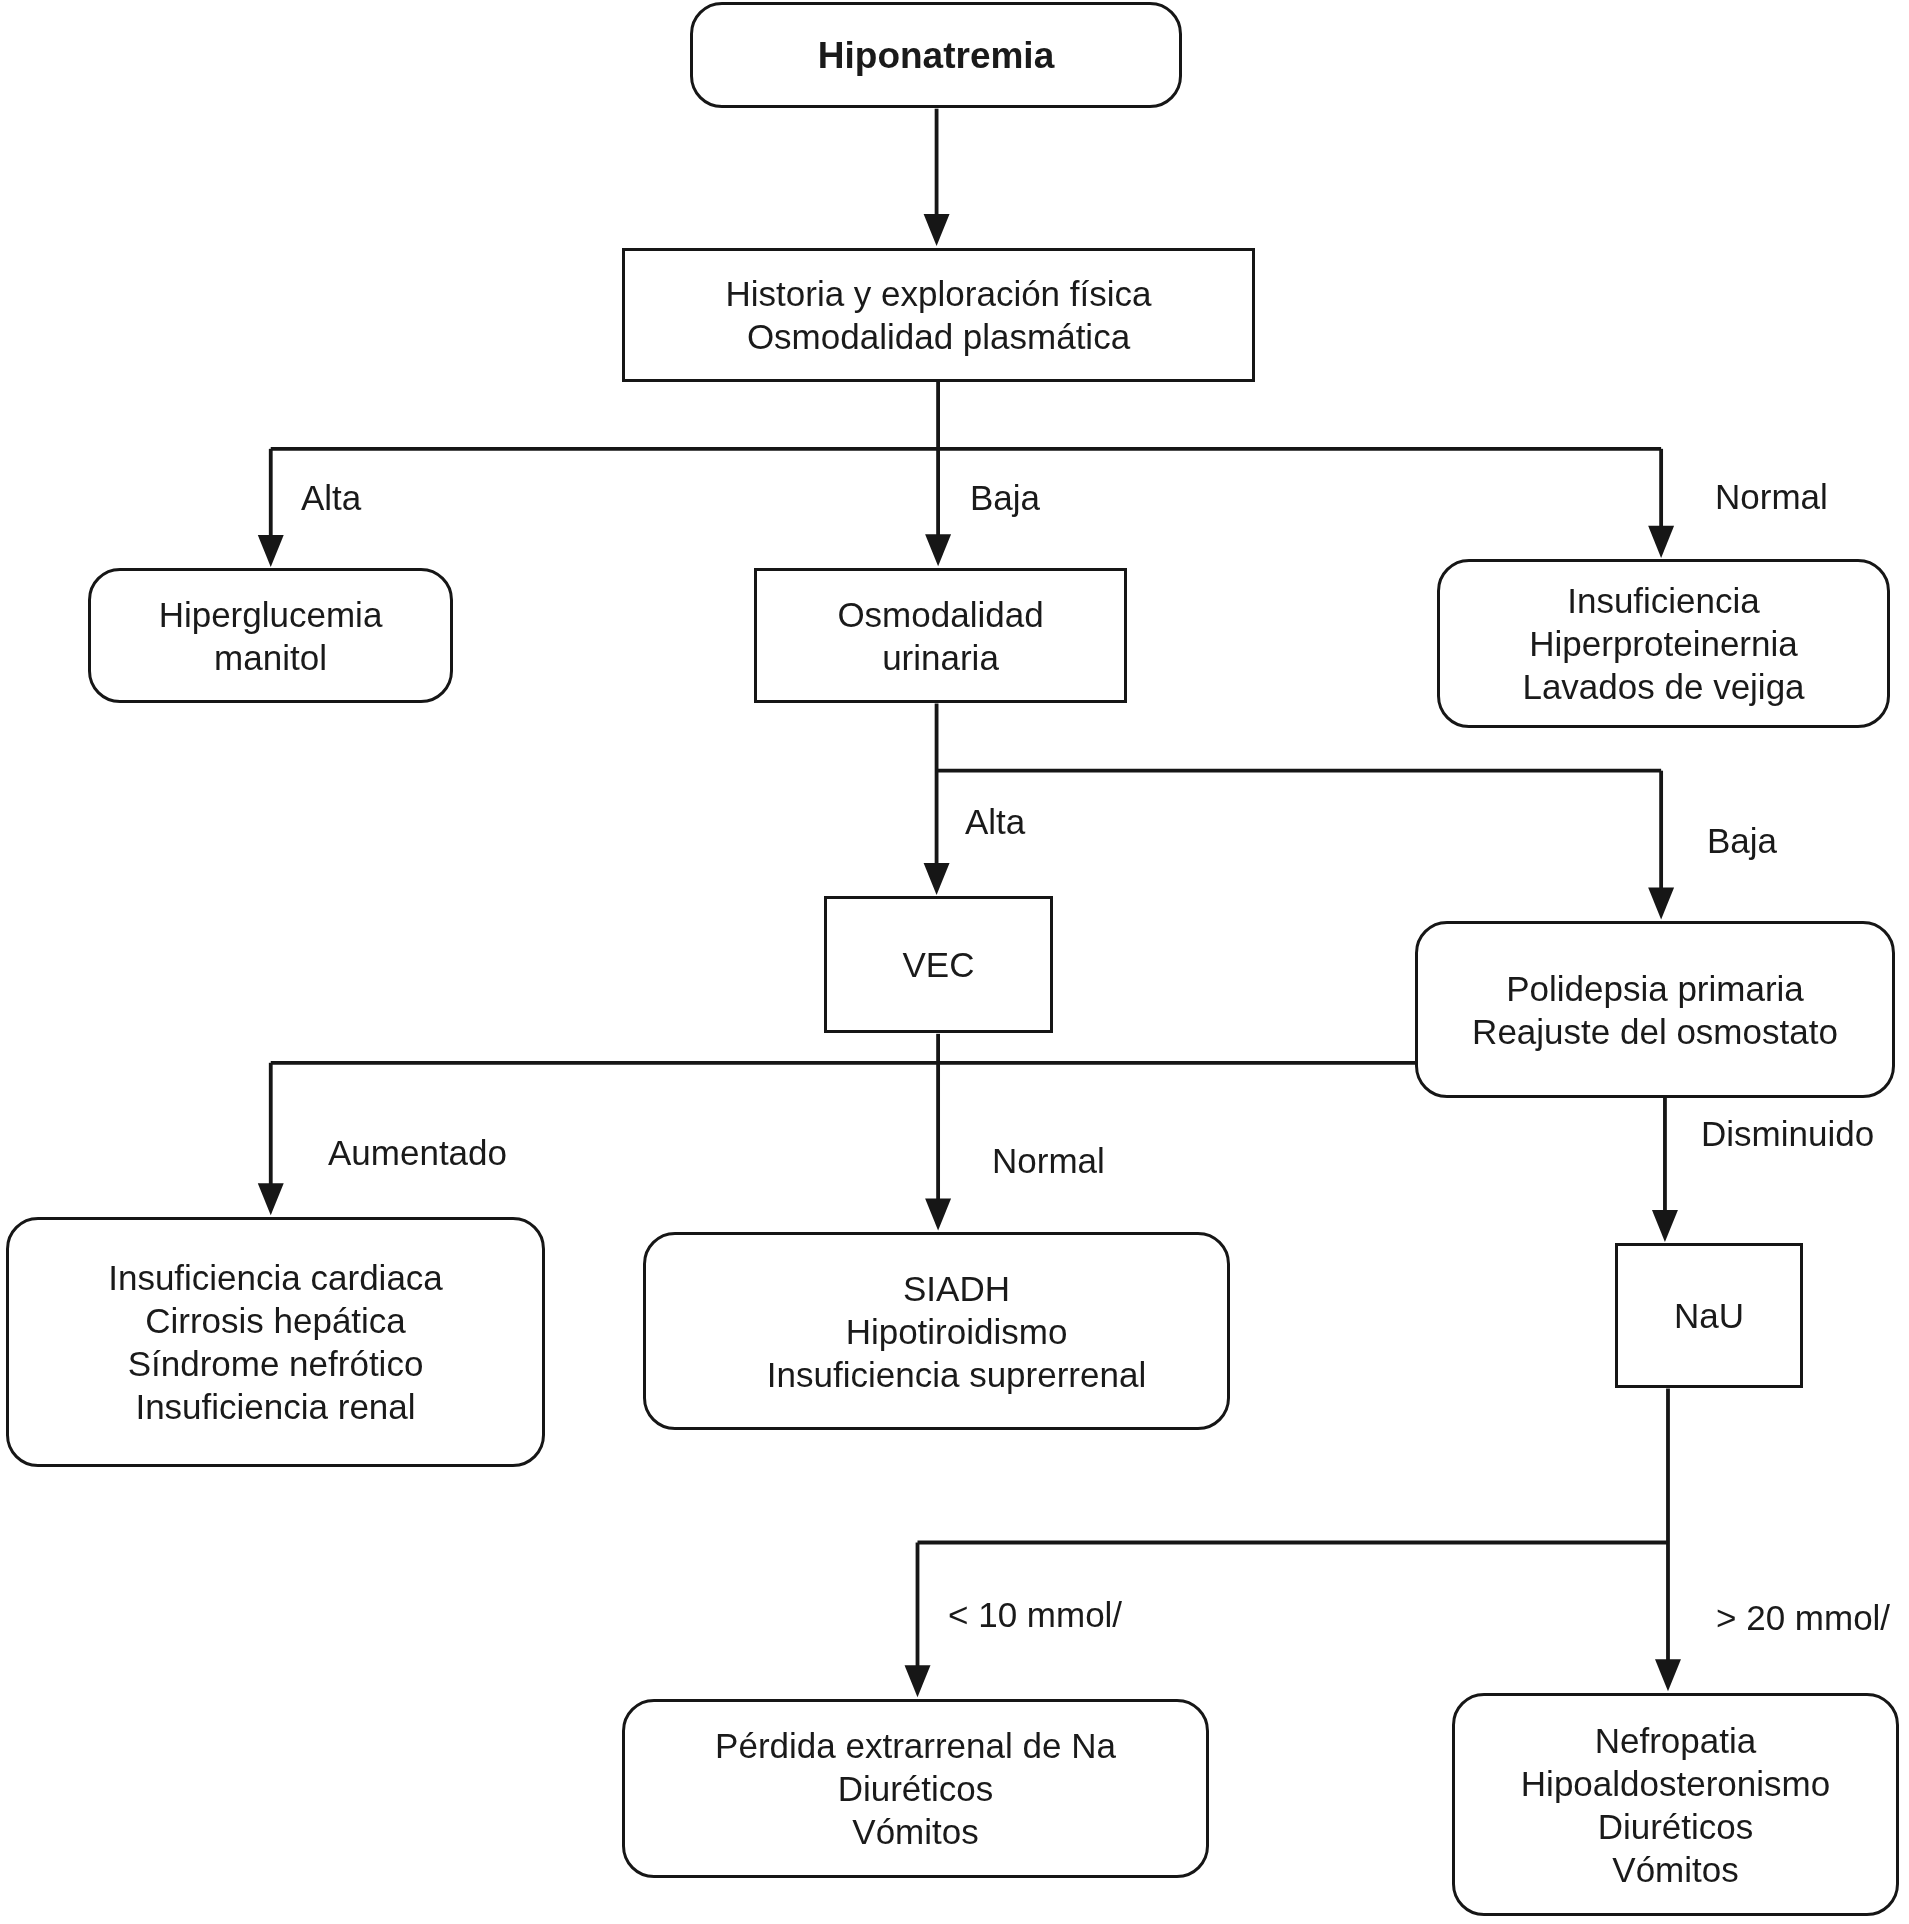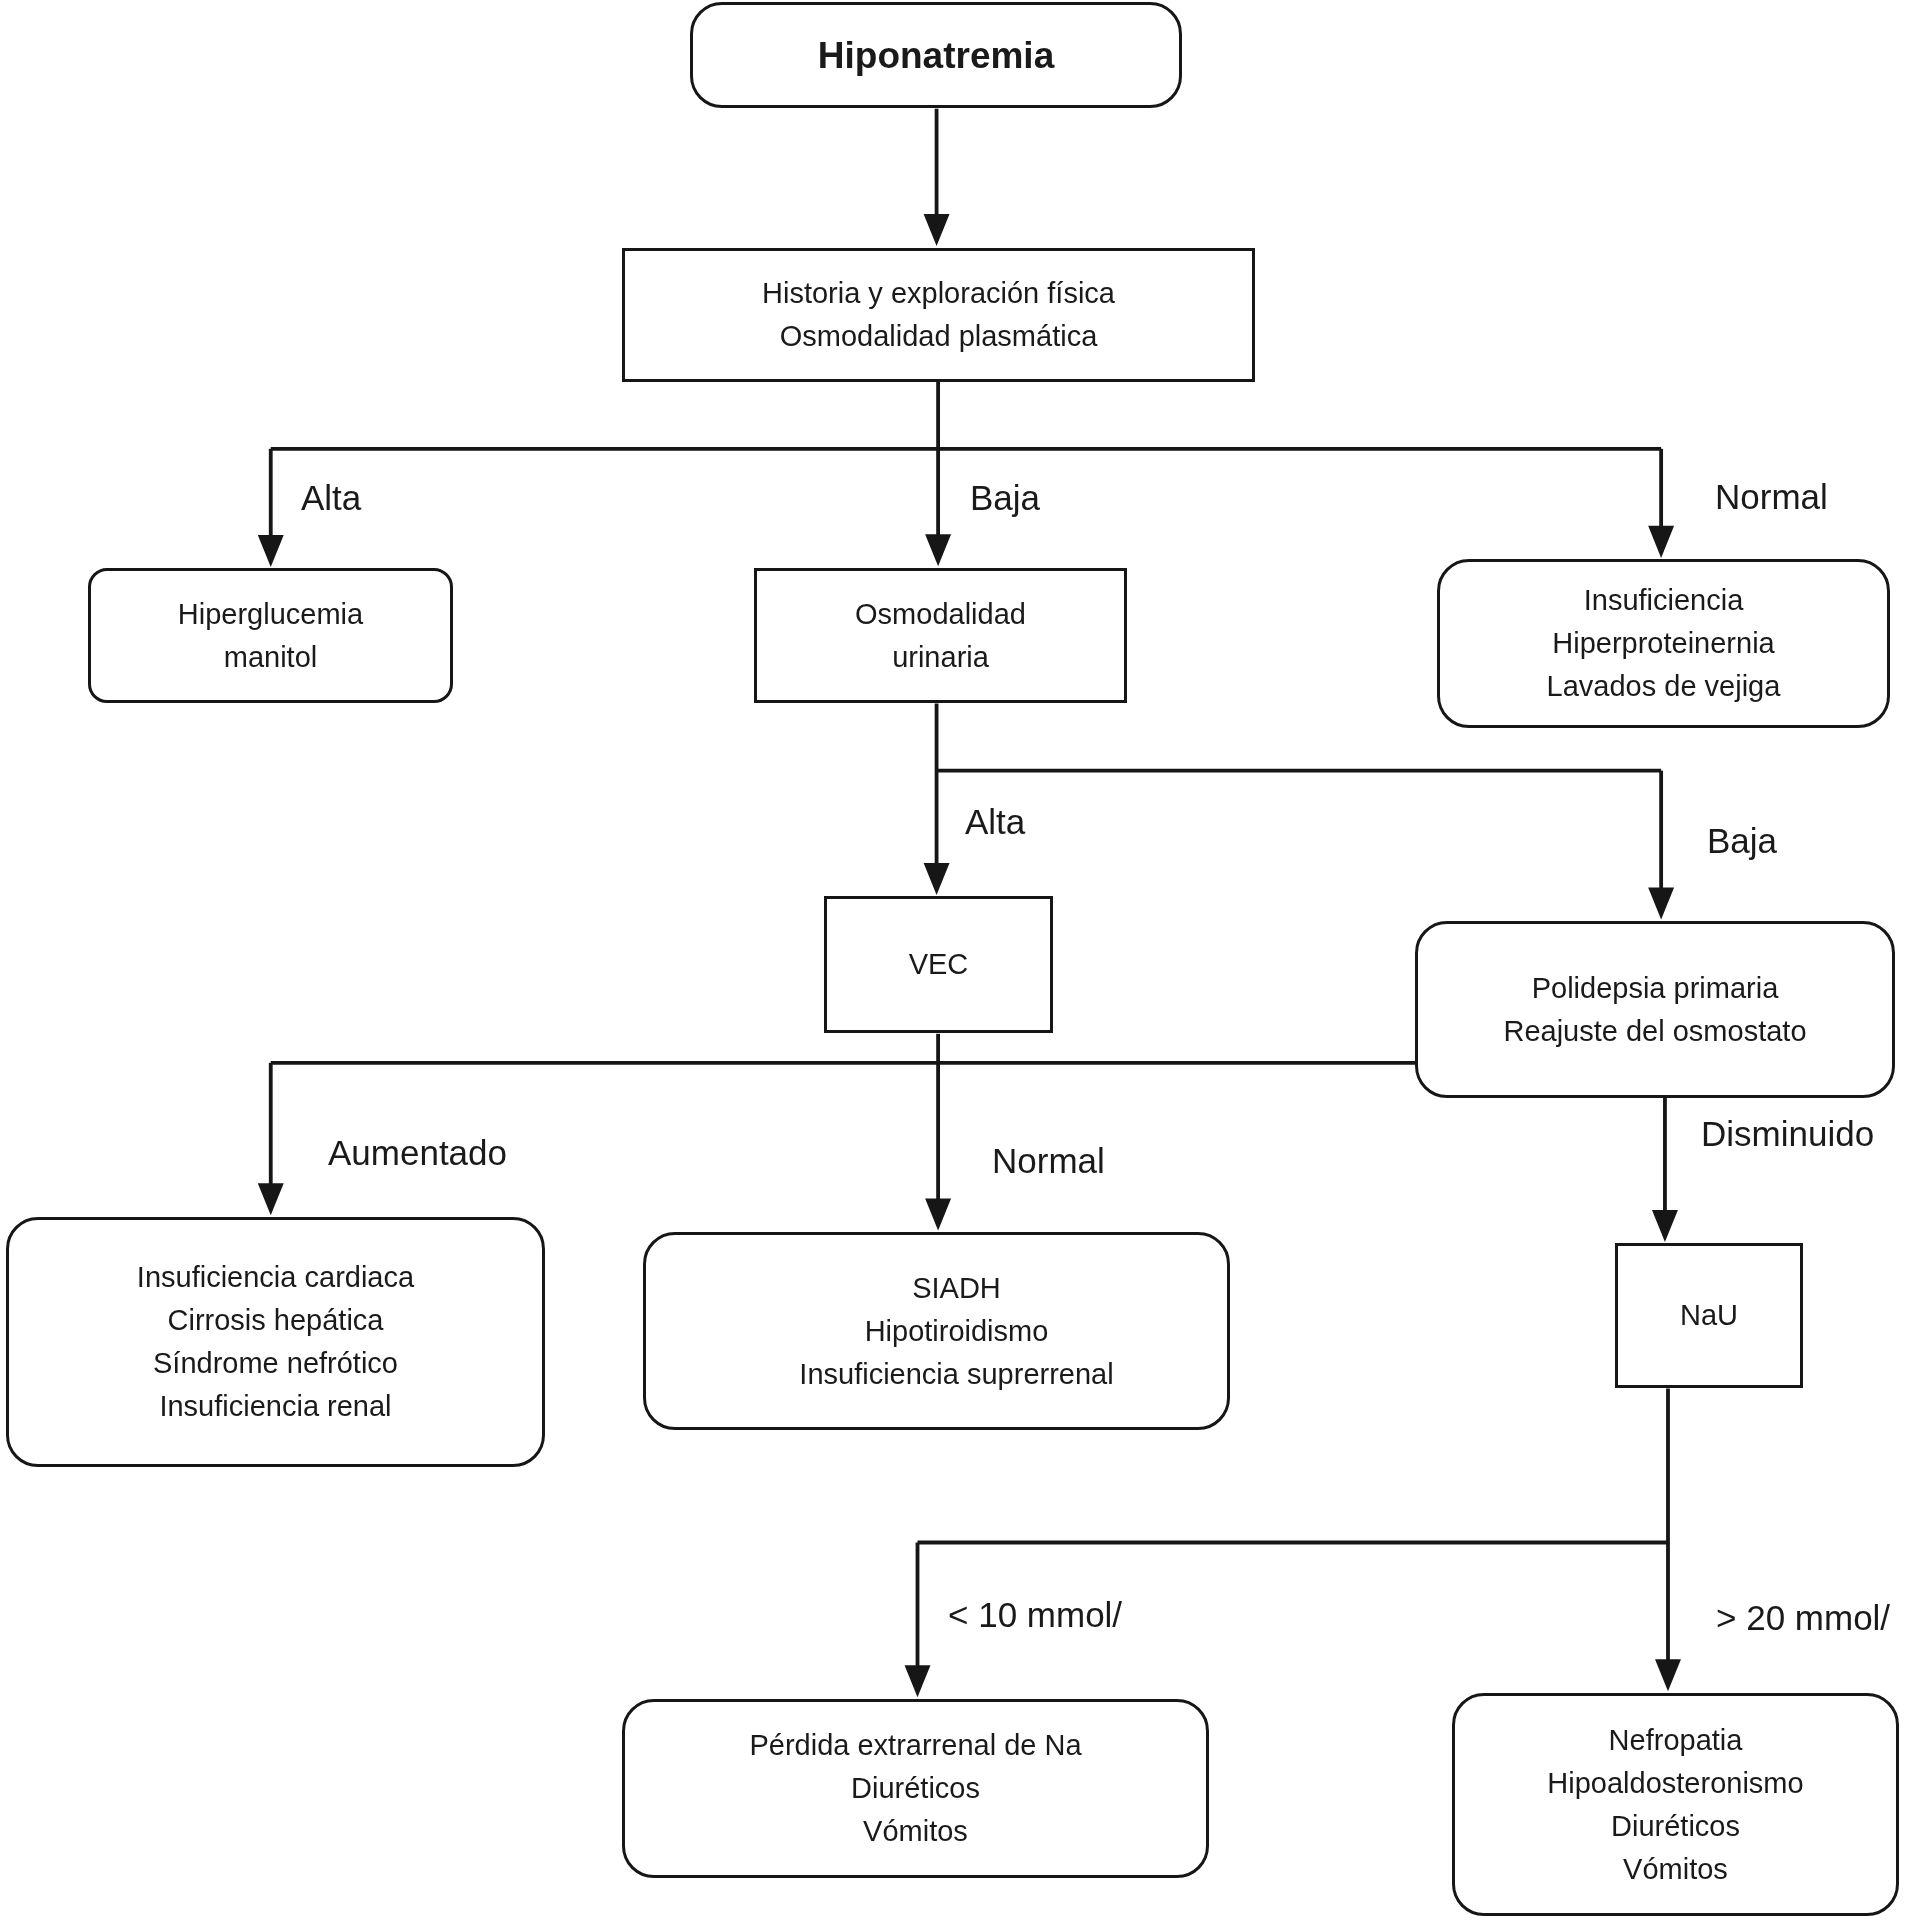--- a/index.html
+++ b/index.html
@@ -13,21 +13,21 @@
   }
   #connector-layer{position:absolute;left:0;top:0;}
   .node{
     position:absolute;
     background:#ffffff;
     border:3.8px solid #161616;
     box-sizing:border-box;
     display:flex;flex-direction:column;
     align-items:center;justify-content:center;
     text-align:center;
-    font-size:29px;line-height:43px;
+    font-size:35px;line-height:43px;
   }
   .rounded{border-radius:32px;}
   .title-node{font-weight:bold;font-size:37px;}
   .edge-label{
     position:absolute;
     font-size:35px;line-height:38px;
     white-space:nowrap;
   }
 </style>
 </head>
@@ -72,21 +72,21 @@
 
   <div class="node rounded title-node" style="left:690px;top:2.3px;width:492px;height:106px;">
     <div>Hiponatremia</div>
   </div>
 
   <div class="node" style="left:622px;top:248px;width:633px;height:134px;">
     <div>Historia y exploración física</div>
     <div>Osmodalidad plasmática</div>
   </div>
 
-  <div class="node rounded" style="left:88px;top:568px;width:365px;height:135px;border-radius:19px;">
+  <div class="node rounded" style="left:88px;top:568px;width:365px;height:135px;">
     <div>Hiperglucemia</div>
     <div>manitol</div>
   </div>
 
   <div class="node" style="left:754px;top:568px;width:373px;height:135px;">
     <div>Osmodalidad</div>
     <div>urinaria</div>
   </div>
 
   <div class="node rounded" style="left:1437px;top:559px;width:453px;height:169px;">

